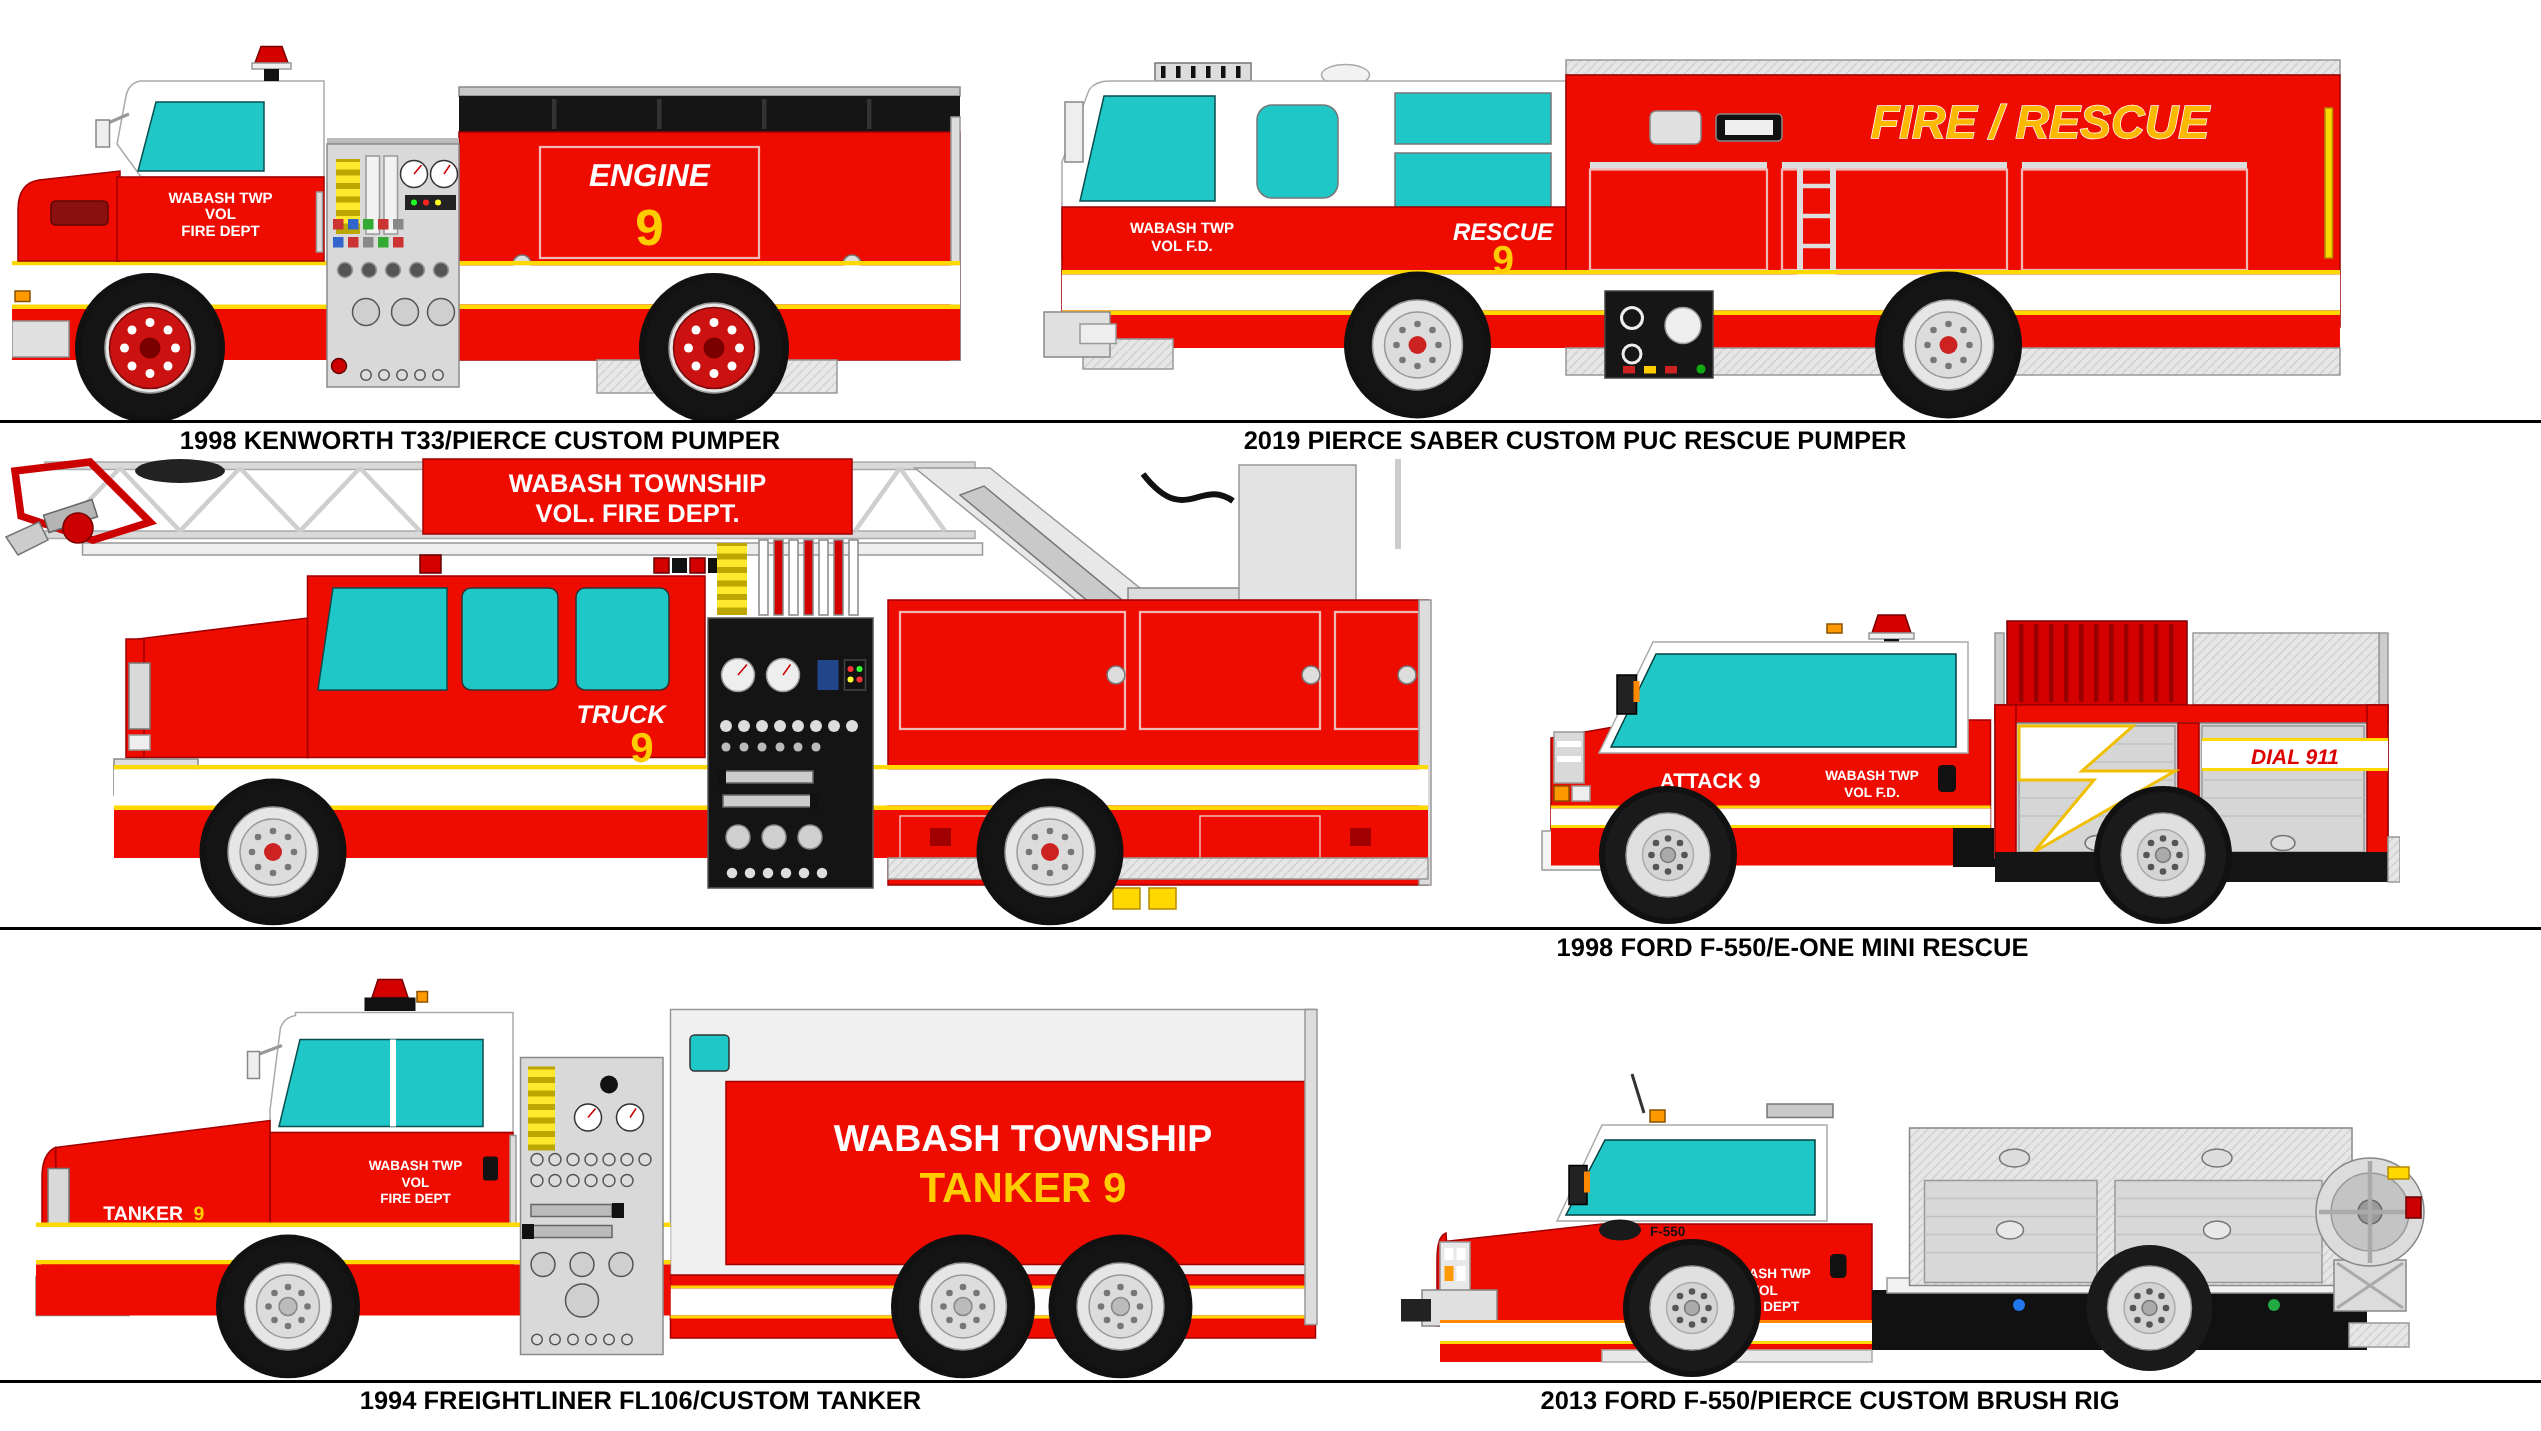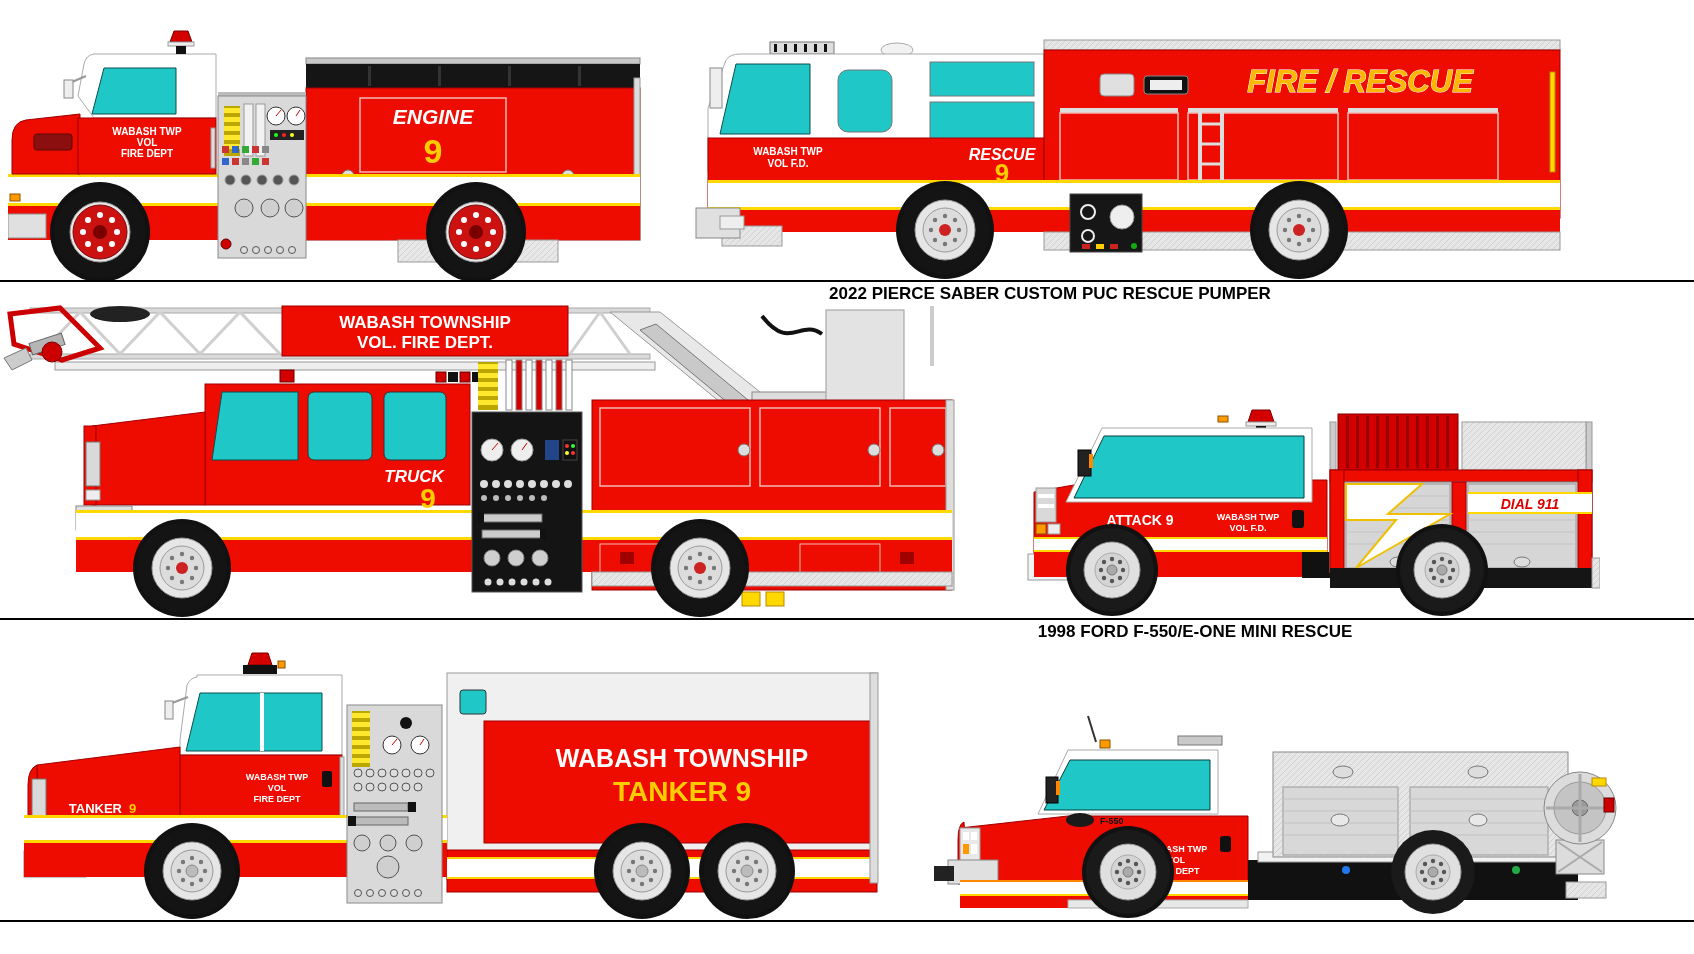--- a/index.html
+++ b/index.html
@@ -721,16 +721,19 @@
     </g>
     <circle cx="200" cy="170" r="46" fill="#111"></circle>
     <use href="#wh6" x="200" y="170"></use>
     <use href="#wh6" x="505" y="170"></use>
   </svg>
 
   <div class="sep" style="top:280px"></div>
   <div class="sep" style="top:618px"></div>
   <div class="sep" style="top:920px"></div>
 
-  <div class="caption" style="left:1050px;top:284px">2022 PIERCE SABER CUSTOM PUC RESCUE PUMPER</div>
+  <div class="caption" style="left:320px;top:284px">1998 KENWORTH T33/PIERCE CUSTOM PUMPER</div>
+  <div class="caption" style="left:1050px;top:284px">2019 PIERCE SABER CUSTOM PUC RESCUE PUMPER</div>
   <div class="caption" style="left:1195px;top:622px">1998 FORD F-550/E-ONE MINI RESCUE</div>
+  <div class="caption" style="left:427px;top:924px">1994 FREIGHTLINER FL106/CUSTOM TANKER</div>
+  <div class="caption" style="left:1220px;top:924px">2013 FORD F-550/PIERCE CUSTOM BRUSH RIG</div>
 
 </div>
 
 </body></html>

